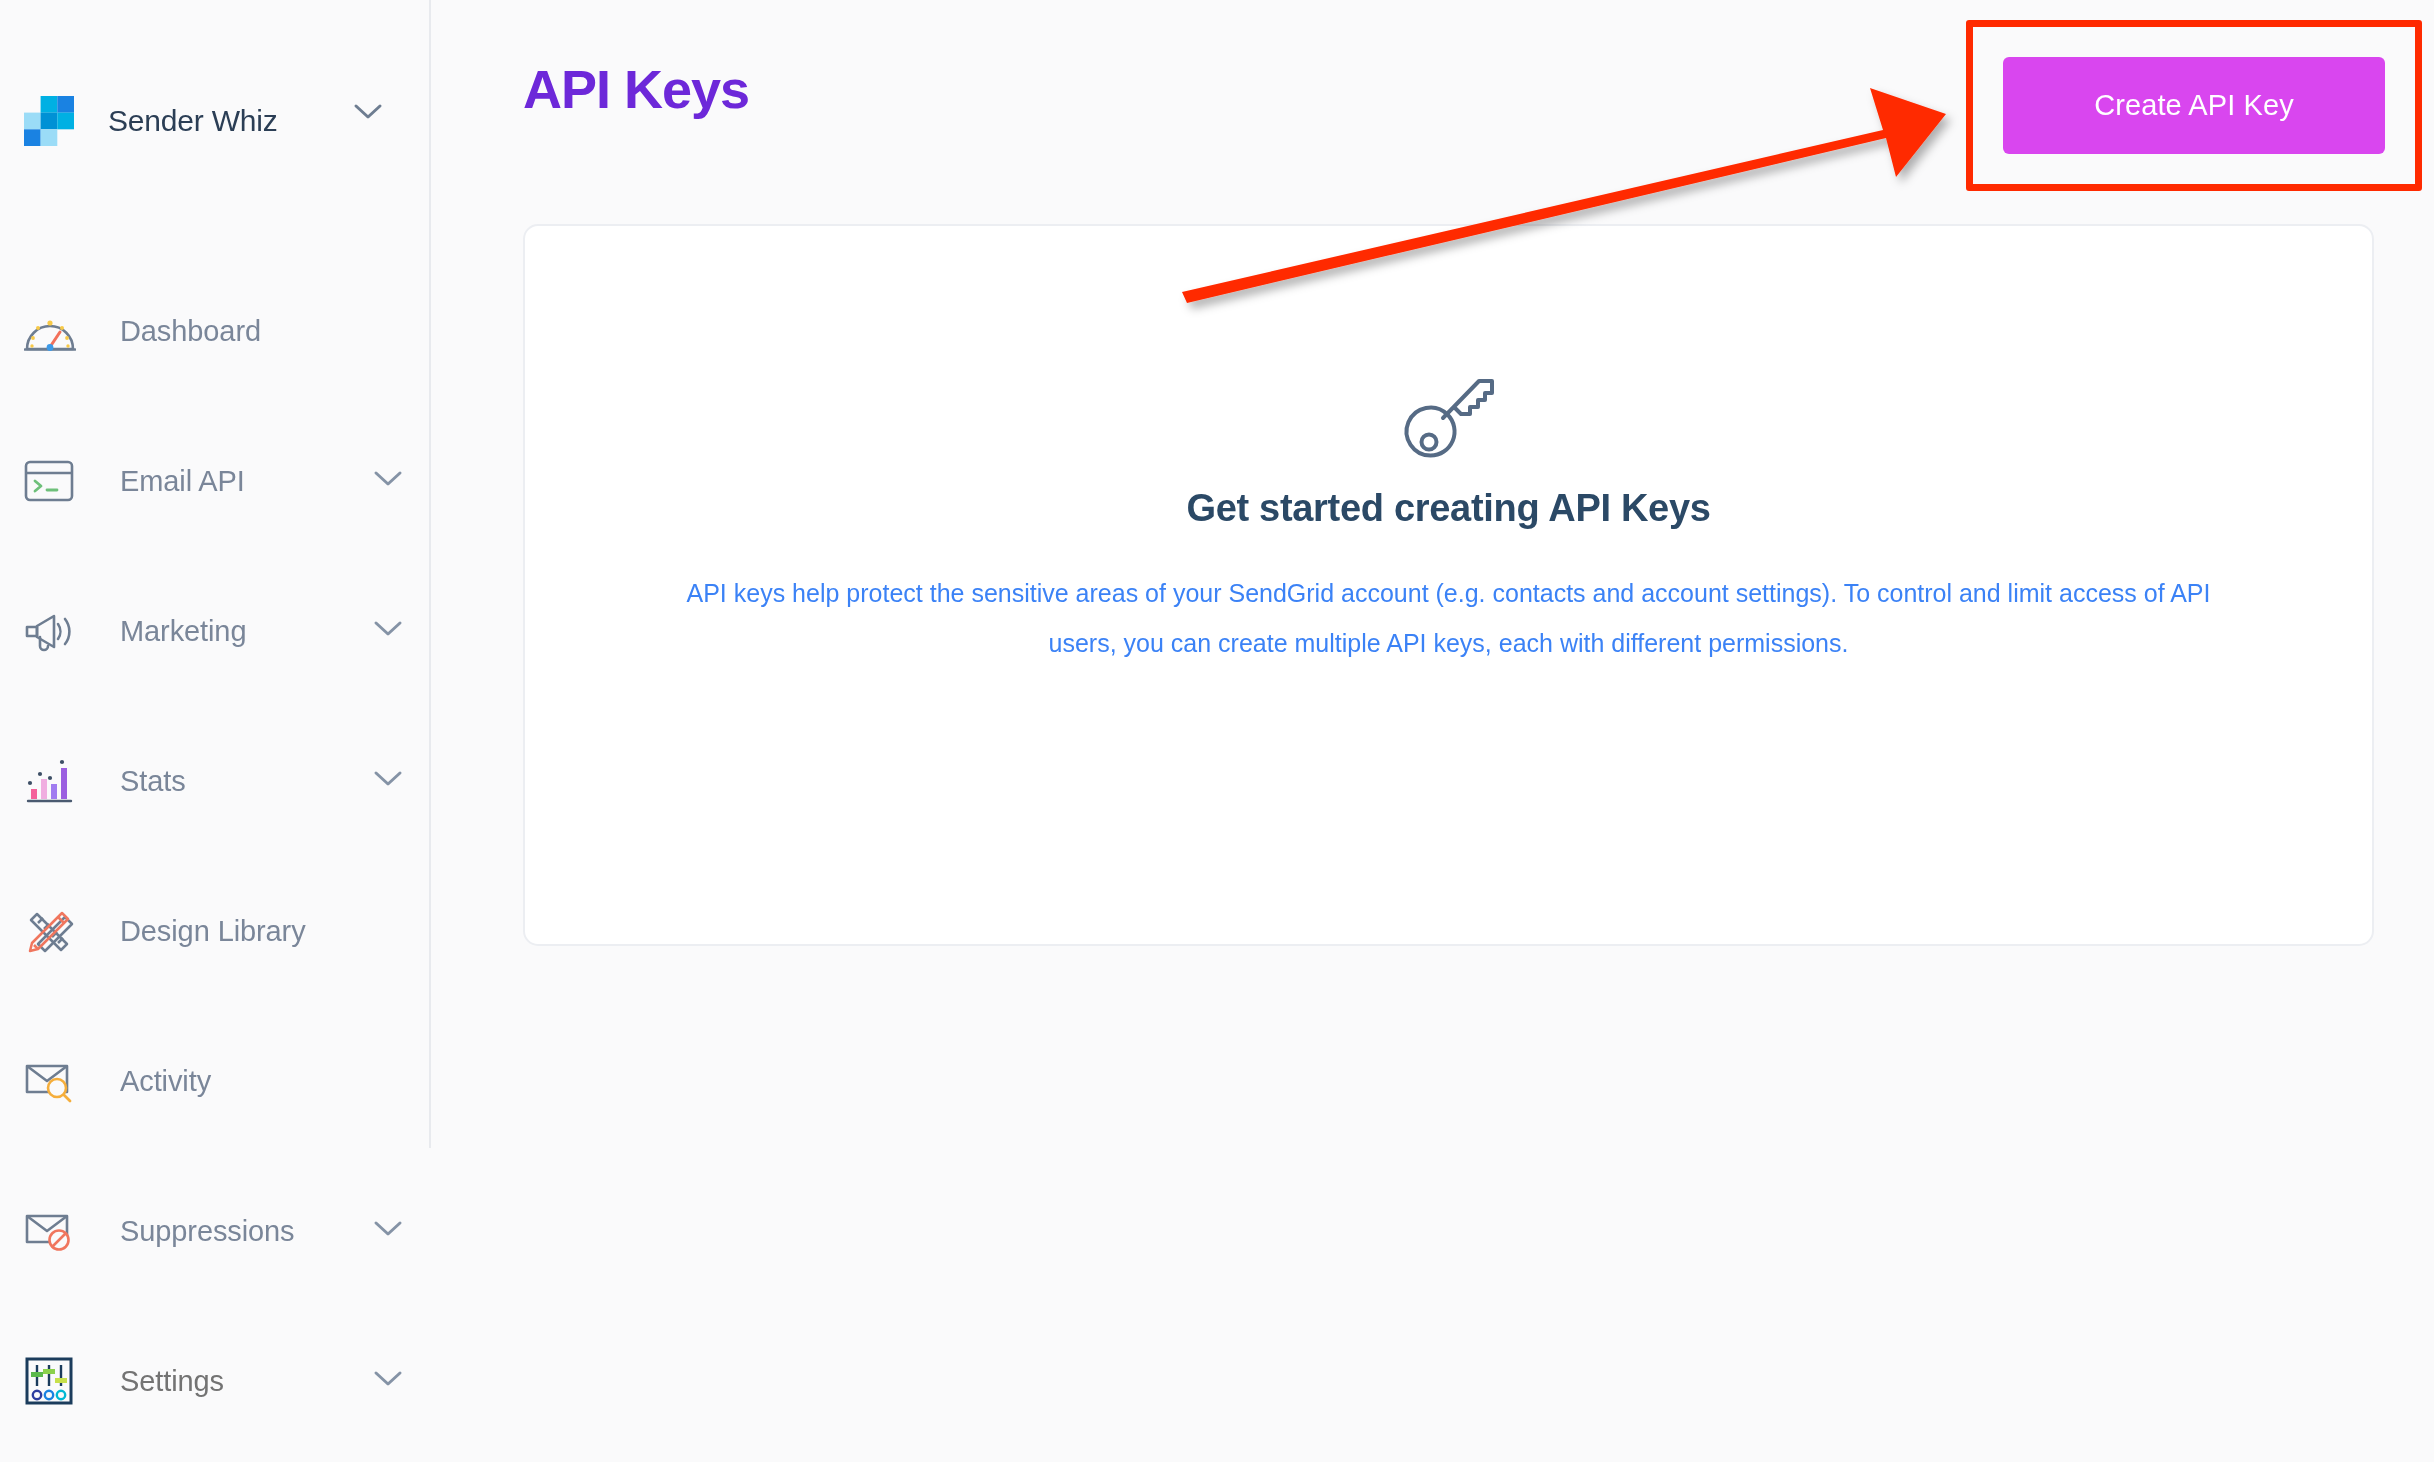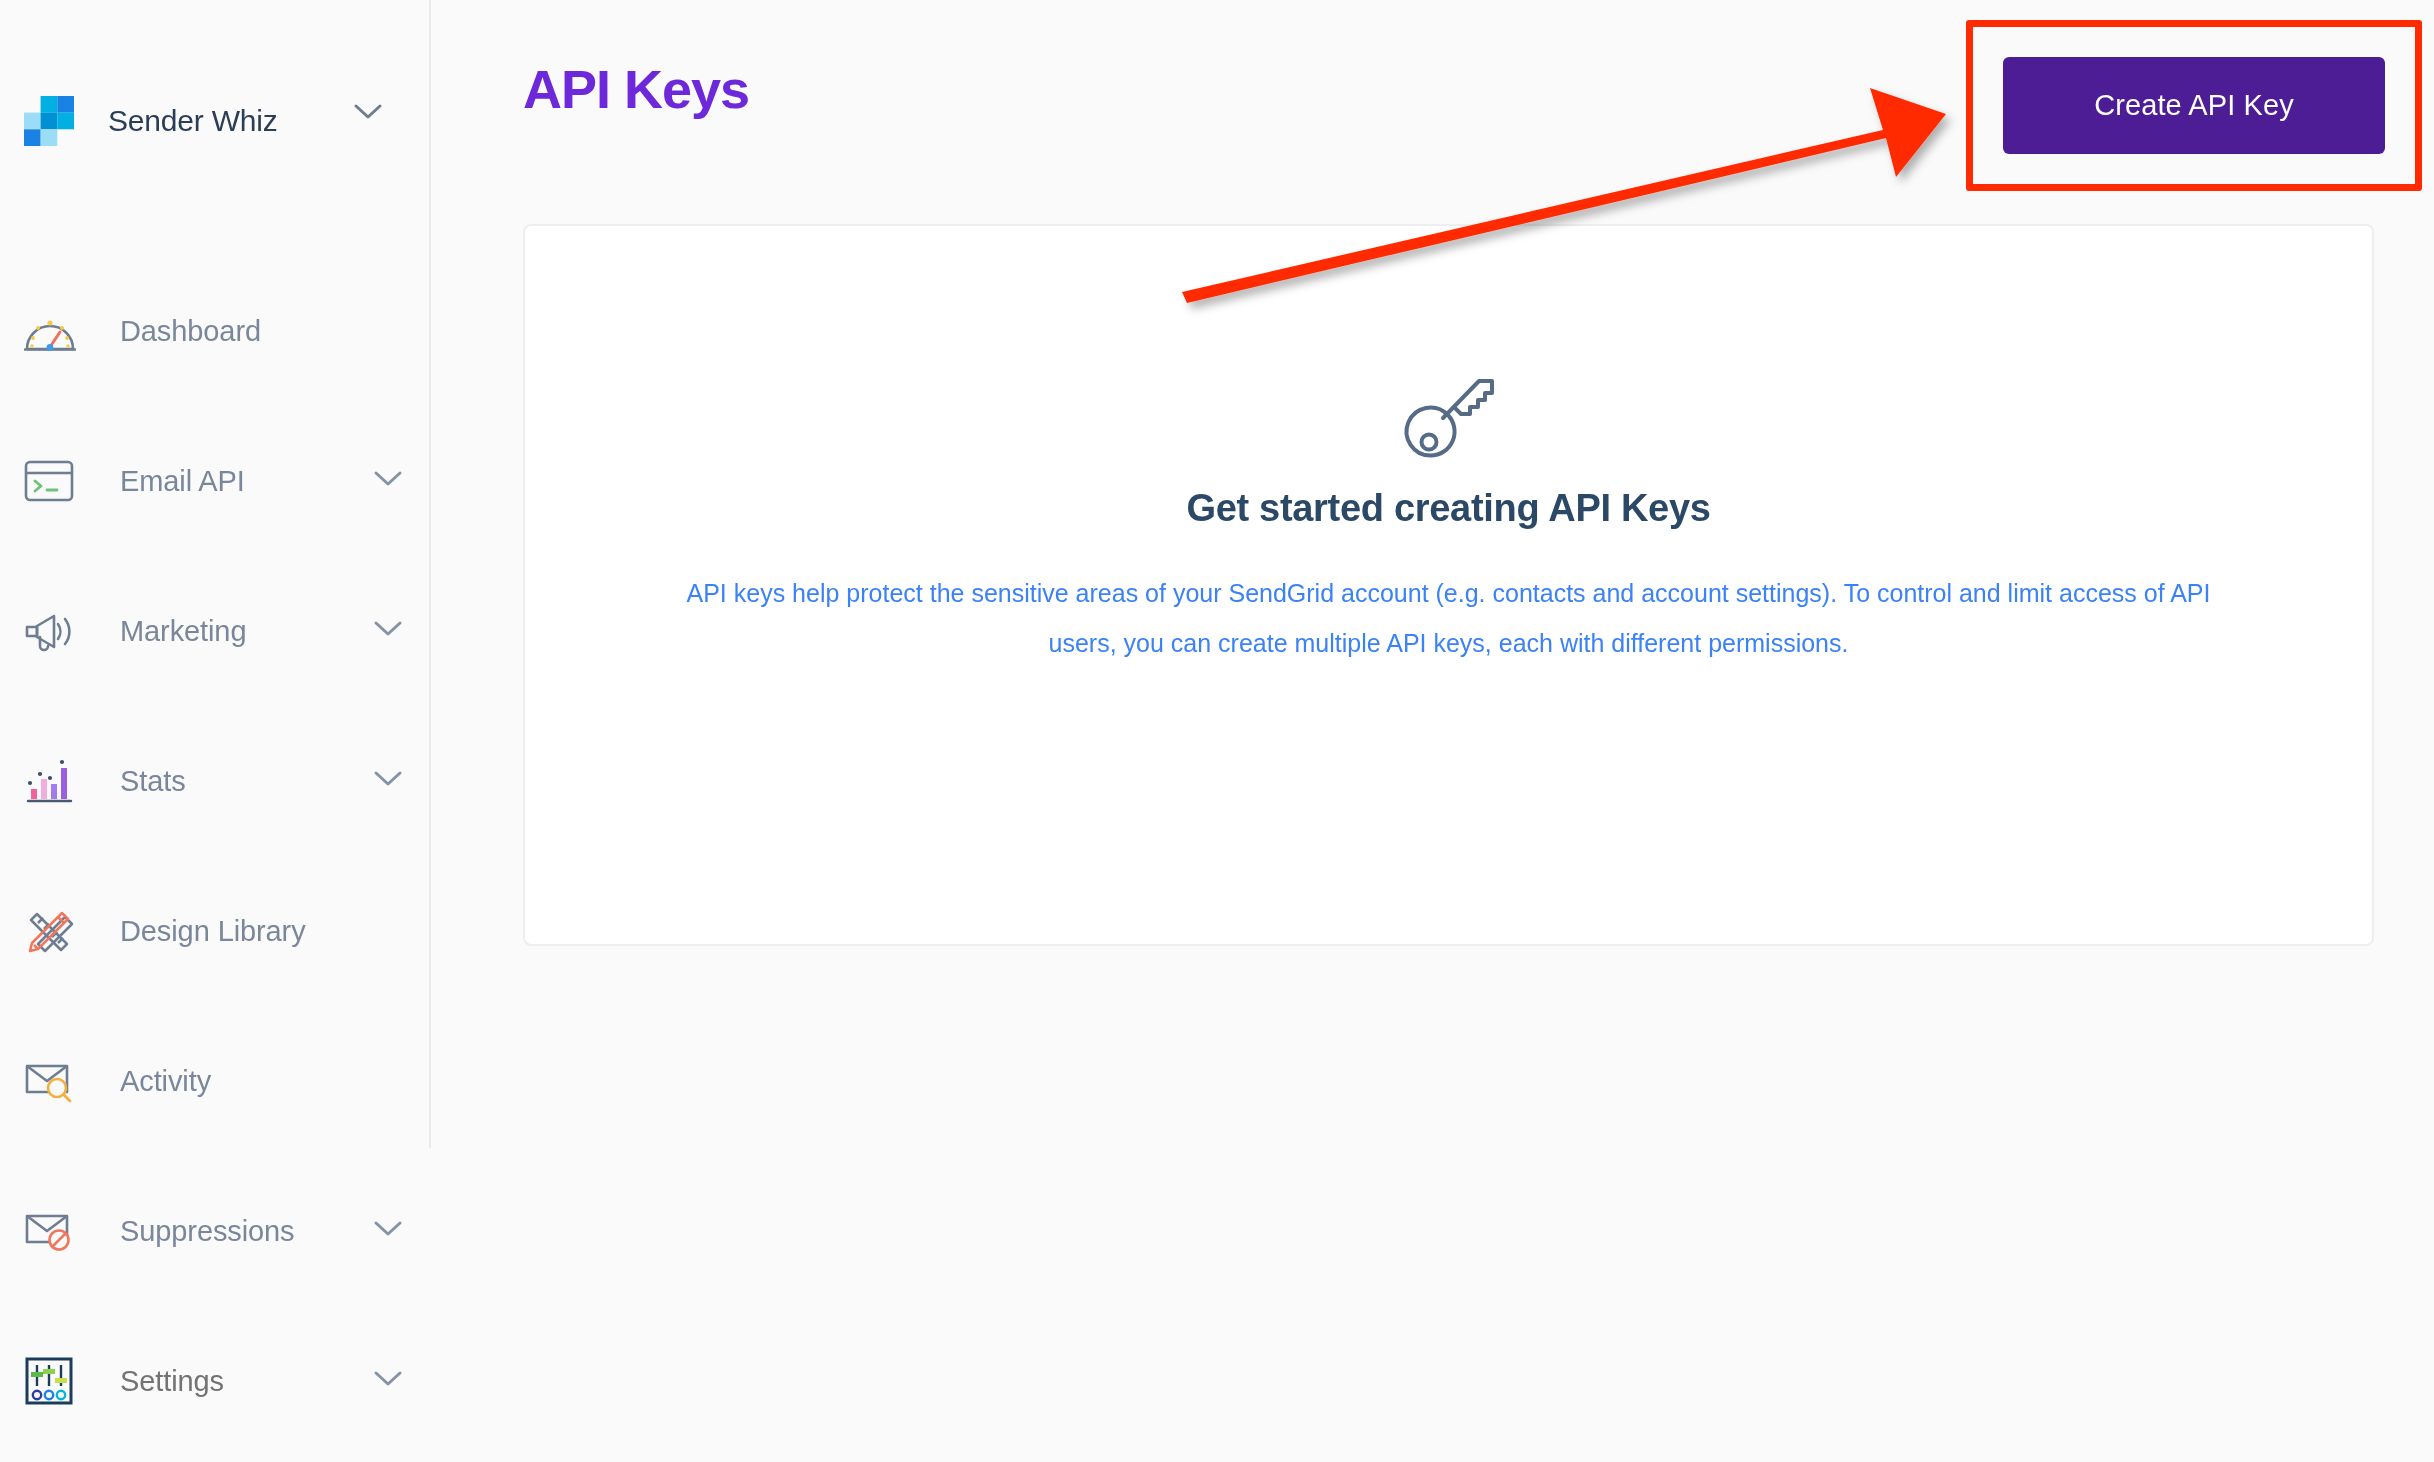--- a/index.html
+++ b/index.html
@@ -53,38 +53,38 @@
   
   #main { flex: 1; position: relative; height: 100%; background: #fafafb; }
   #page-title {
     position: absolute; left: 92px; top: 58px;
     font-size: 54px; font-weight: bold; color: #6d28d9; letter-spacing: -1px;
   }
 
   #create-btn {
     position: absolute; right: 49px; top: 57px;
     width: 382px; height: 97px;
-    background: #4c1d95; color: #fff;
+    background: #d946ef; color: #fff;
     border: none; border-radius: 6px;
     font-family: "Liberation Sans", sans-serif;
     font-size: 29px; letter-spacing: 0.1px;
     cursor: pointer;
   }
   #create-btn-highlight {
     position: absolute; right: 12px; top: 20px;
     width: 456px; height: 171px;
     border: 7px solid #ff2a00; border-radius: 3px;
     pointer-events: none;
   }
 
   #empty-card {
     position: absolute; left: 92px; top: 224px;
     width: 1851px; height: 722px;
     background: #fff;
-    border: 2px solid #eceef2; border-radius: 8px;
+    border: 2px solid #eceef2; border-radius: 15px;
   }
   .card-inner {
     position: absolute; left: 0; right: 0; top: 143px;
     display: flex; flex-direction: column; align-items: center;
   }
   #key-icon { margin-bottom: 22px; }
   #card-heading {
     font-size: 38px; font-weight: bold; color: #2b4966; letter-spacing: -0.3px;
     margin-bottom: 38px;
   }

